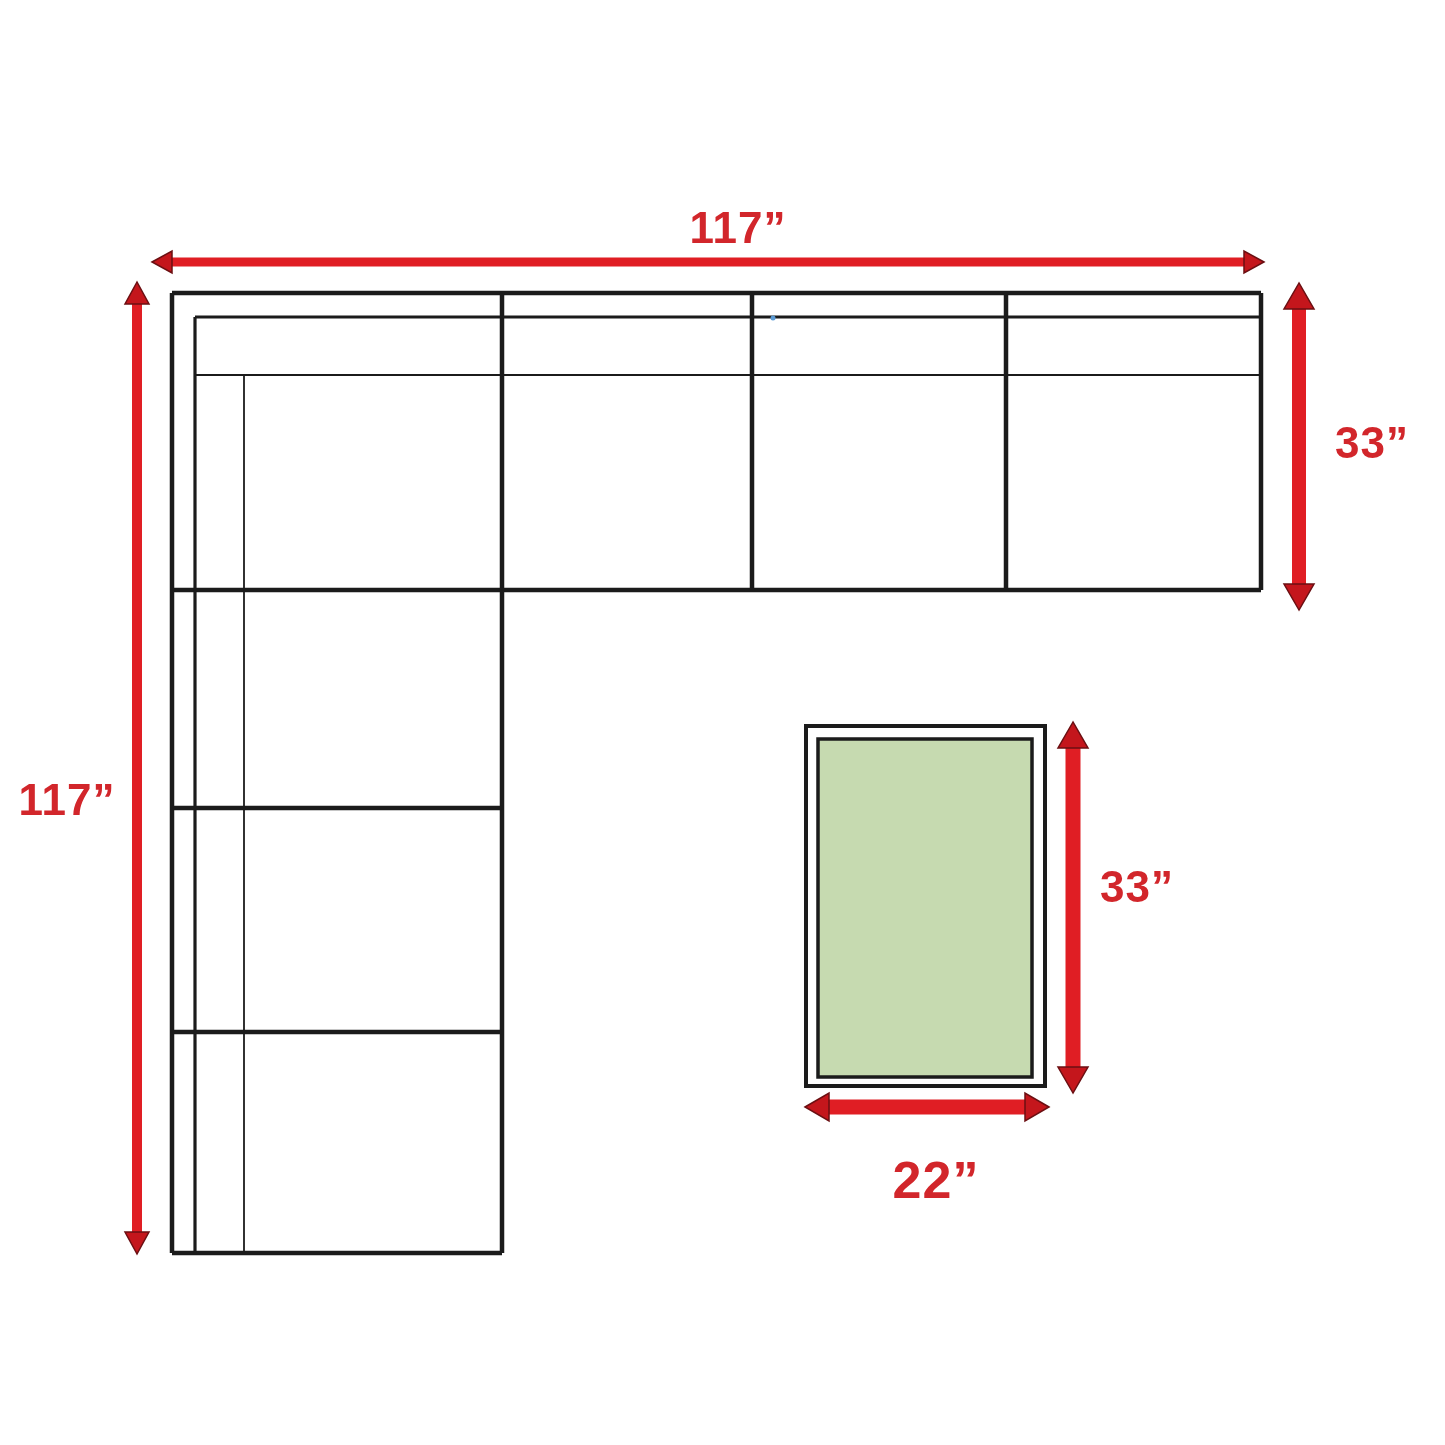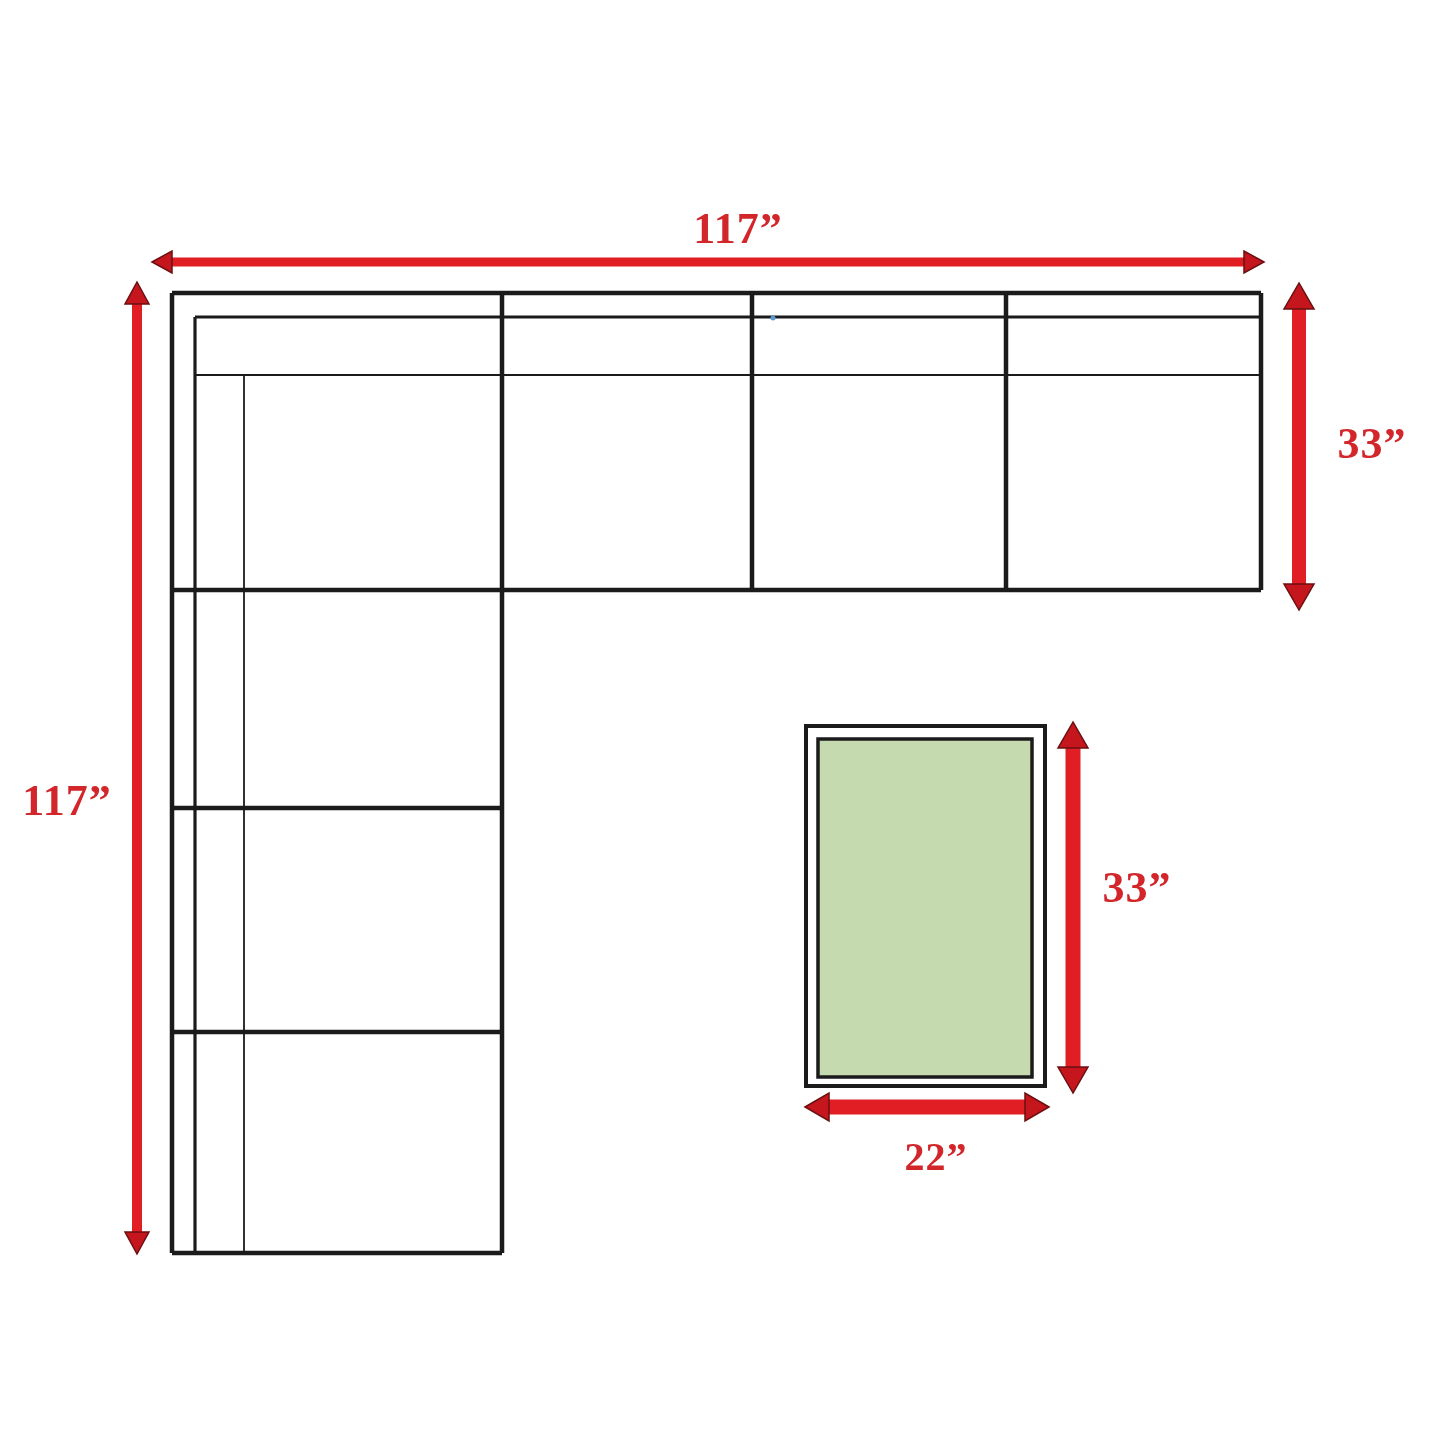--- a/index.html
+++ b/index.html
@@ -10,42 +10,42 @@
     --label-red:#D2262B;
     --ottoman-green:#C6DAB0;
     --bg:#FFFFFF;
     --dot-blue:#5B9BD5;
   }
   html,body{margin:0;padding:0;background:#fff;}
   .canvas{
     position:relative;
     width:1412px;height:1445px;
     background:var(--bg);
-    font-family:Liberation Serif, serif;
+    font-family:Liberation Sans, sans-serif;
     overflow:hidden;
   }
   .diagram-svg{position:absolute;left:0;top:0;}
   .sofa-line{stroke:var(--outline);fill:none;}
   .w-thick{stroke-width:4.5px;}
   .w-med{stroke-width:3.2px;}
   .w-thin{stroke-width:1.8px;}
   .shaft{stroke:var(--arrow-red);fill:none;}
   .head{fill:var(--arrow-head);stroke:var(--arrow-edge);stroke-width:1.5px;}
   .ottoman-outer{fill:#ffffff;stroke:var(--outline);stroke-width:4px;}
   .ottoman-inner{fill:var(--ottoman-green);stroke:var(--outline);stroke-width:3.5px;}
   .dim-label{
     position:absolute;
     transform:translate(-50%,-50%);
     color:var(--label-red);
     font-weight:bold;
     font-size:44px;
     letter-spacing:1px;
     white-space:nowrap;
   }
-  .dim-label.small{font-size:40px;}
+  .dim-label.small{font-size:52px;margin-top:24px;}
 </style>
 </head>
 <body>
 
 <div class="canvas">
 
   <svg class="diagram-svg" width="1445" height="1445" viewBox="0 0 1445 1445">
 
     <g>
       <line class="sofa-line w-thick" x1="172" y1="293" x2="1261" y2="293"></line>

